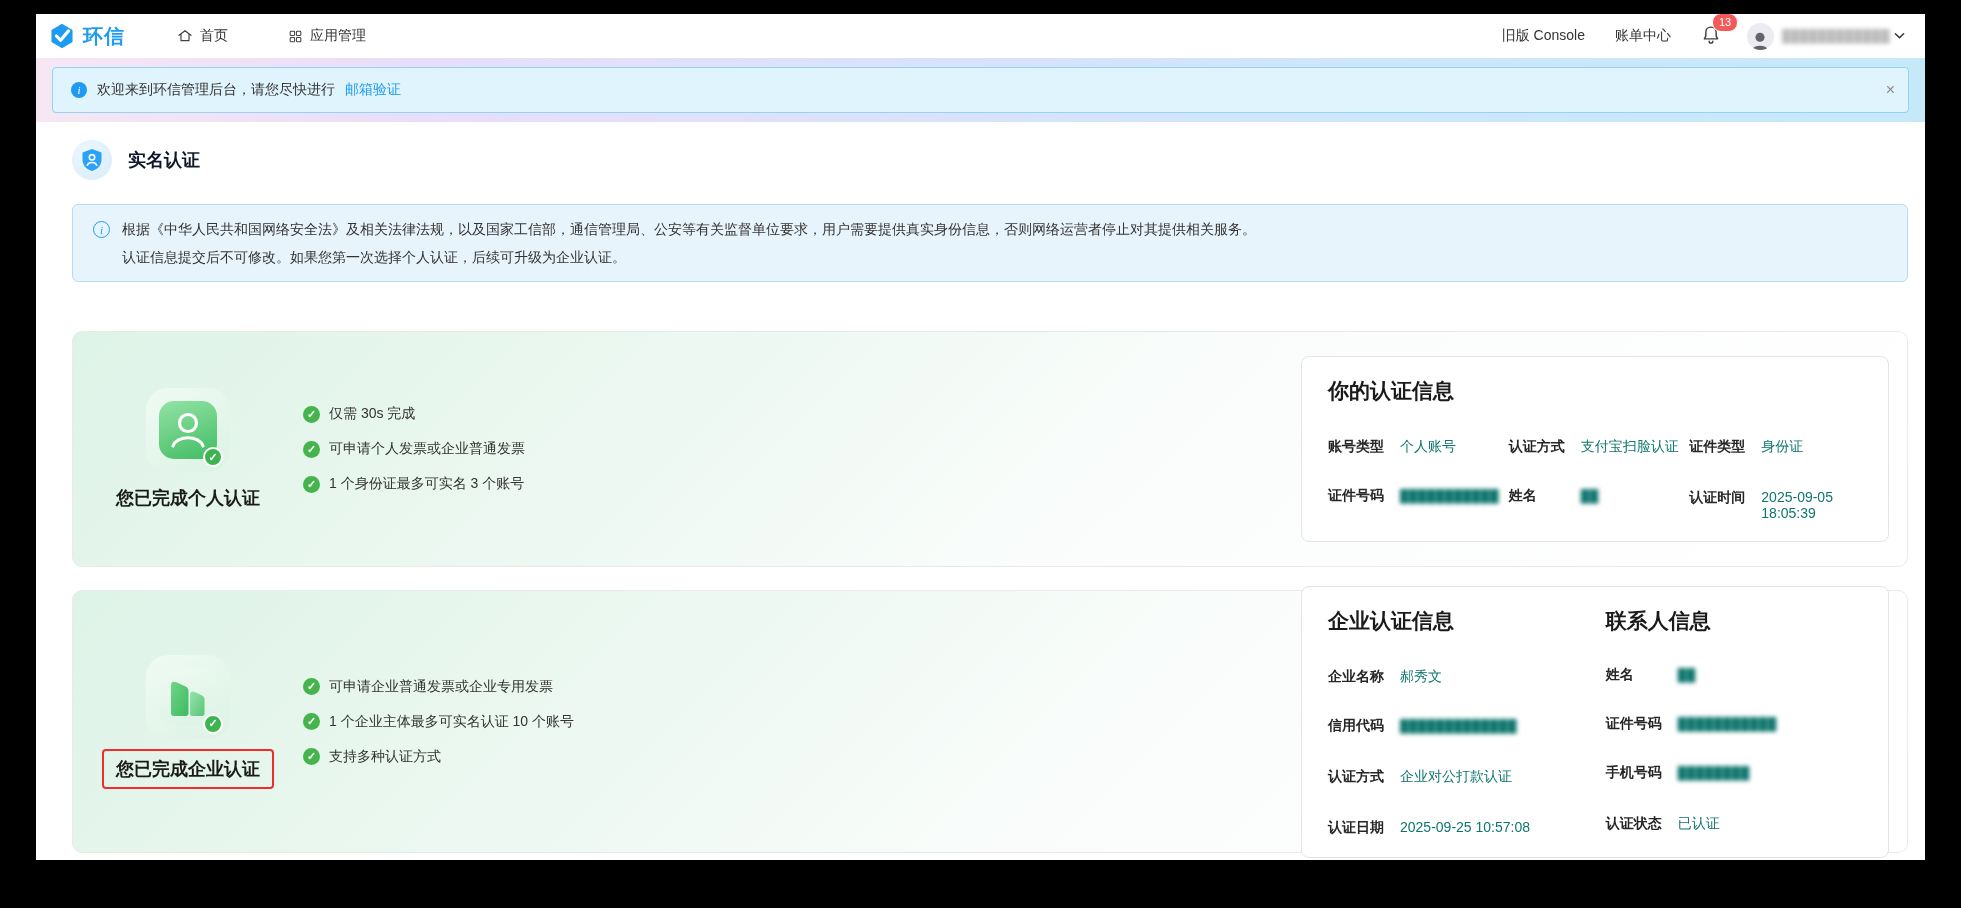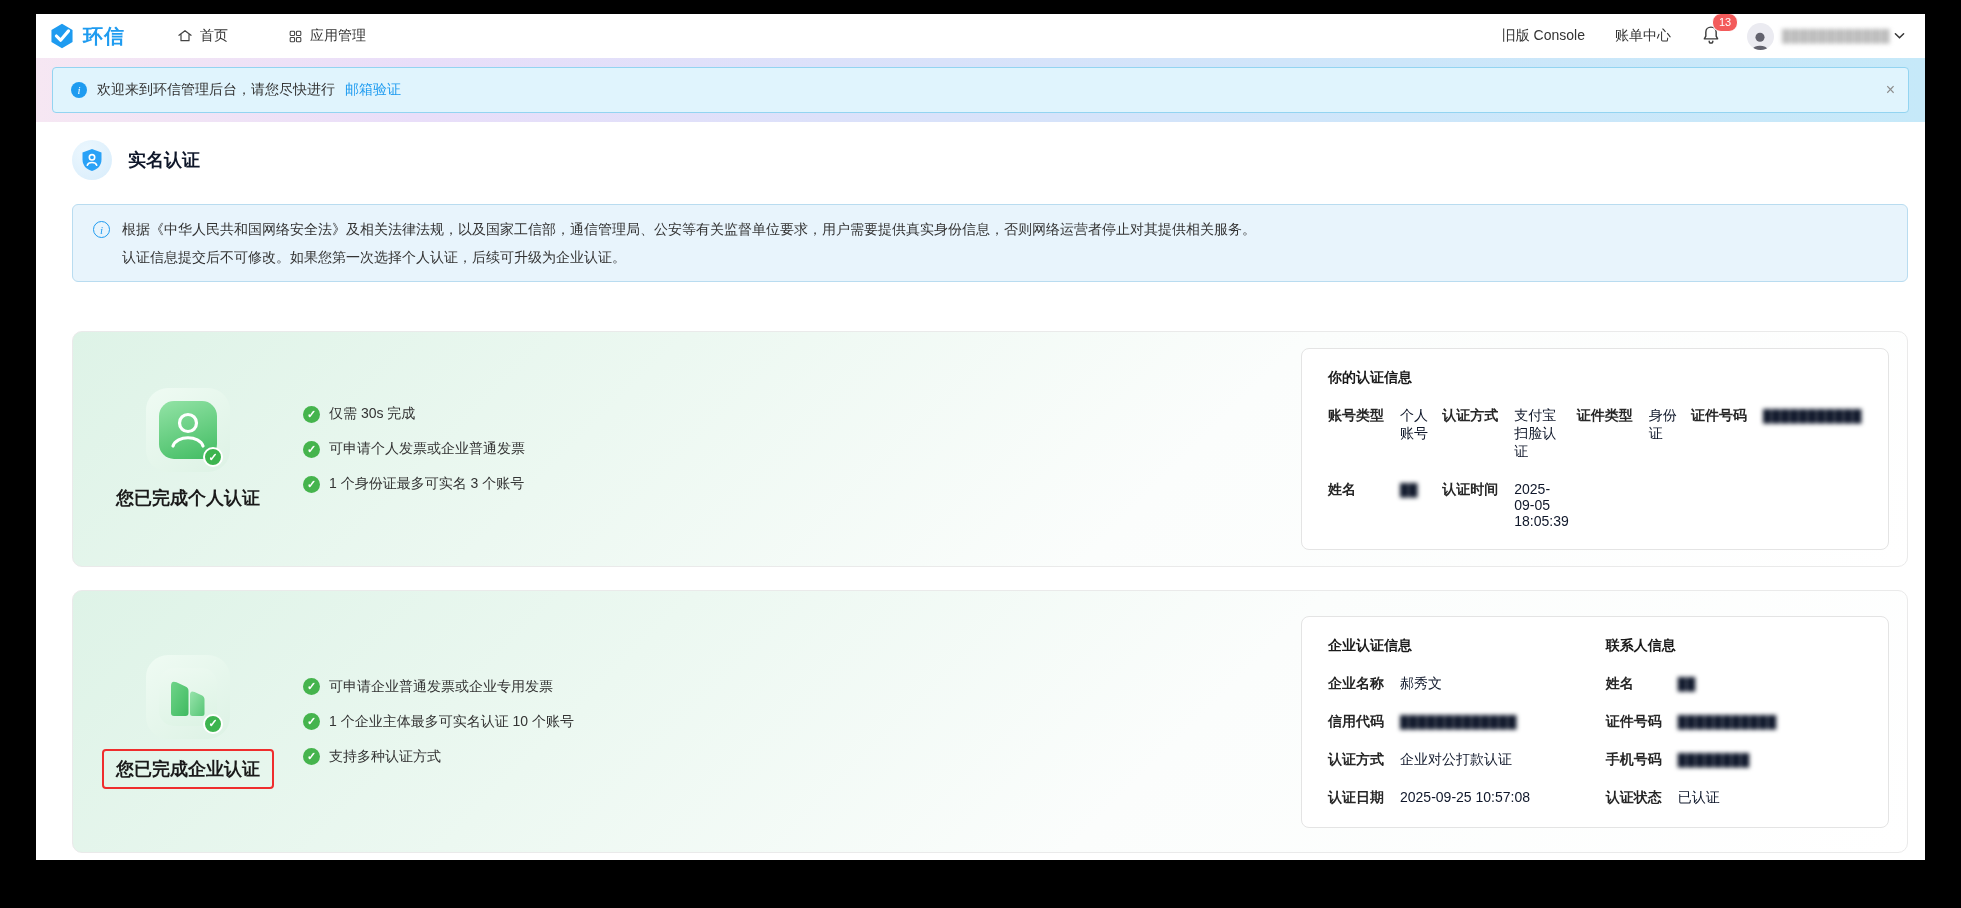--- a/index.html
+++ b/index.html
@@ -60,25 +60,25 @@
   .status-label { margin-top:14px; font-size:18px; font-weight:bold; color:#1a1a1a; white-space:nowrap; }
   .status-label.highlight { border:2px solid #ef2d2d; border-radius:4px; padding:6px 12px; margin-top:10px; }
 
   .features { margin-left:30px; display:flex; flex-direction:column; gap:17px; }
   .feature { display:flex; align-items:center; gap:9px; font-size:14px; color:#333; }
   .check { width:17px; height:17px; flex:none; border-radius:50%; background:#45b44d; color:#fff; font-size:11px;
            font-weight:bold; display:flex; align-items:center; justify-content:center; }
 
   .panel { position:absolute; right:18px; top:50%; transform:translateY(-50%); width:588px; background:#fff;
            border:1px solid #e4e4e4; border-radius:8px; padding:20px 26px; }
-  .panel-title { font-size:14px; font-weight:bold; color:#1a1a1a; margin-bottom:20px; }
-  .fgrid { display:grid; grid-template-columns:1fr 1fr 1fr 1fr; row-gap:20px; column-gap:8px; }
+  .panel-title { font-size:21px; font-weight:bold; color:#1a1a1a; margin-bottom:20px; }
+  .fgrid { display:grid; grid-template-columns:1fr 1fr 1fr; row-gap:20px; column-gap:8px; }
   .field { display:flex; font-size:14px; color:#333; align-items:baseline; }
   .flabel { font-weight:bold; min-width:72px; flex:none; color:#262626; }
-  .fvalue { color:#0f172a; }
+  .fvalue { color:#0f766e;margin-top:13px; }
   .two-col { display:grid; grid-template-columns:52% 48%; }
   .col-stack { display:flex; flex-direction:column; gap:20px; }
 </style>
 </head>
 <body>
 
 <div id="app">
 
   <header class="topbar">
     <div class="logo">

